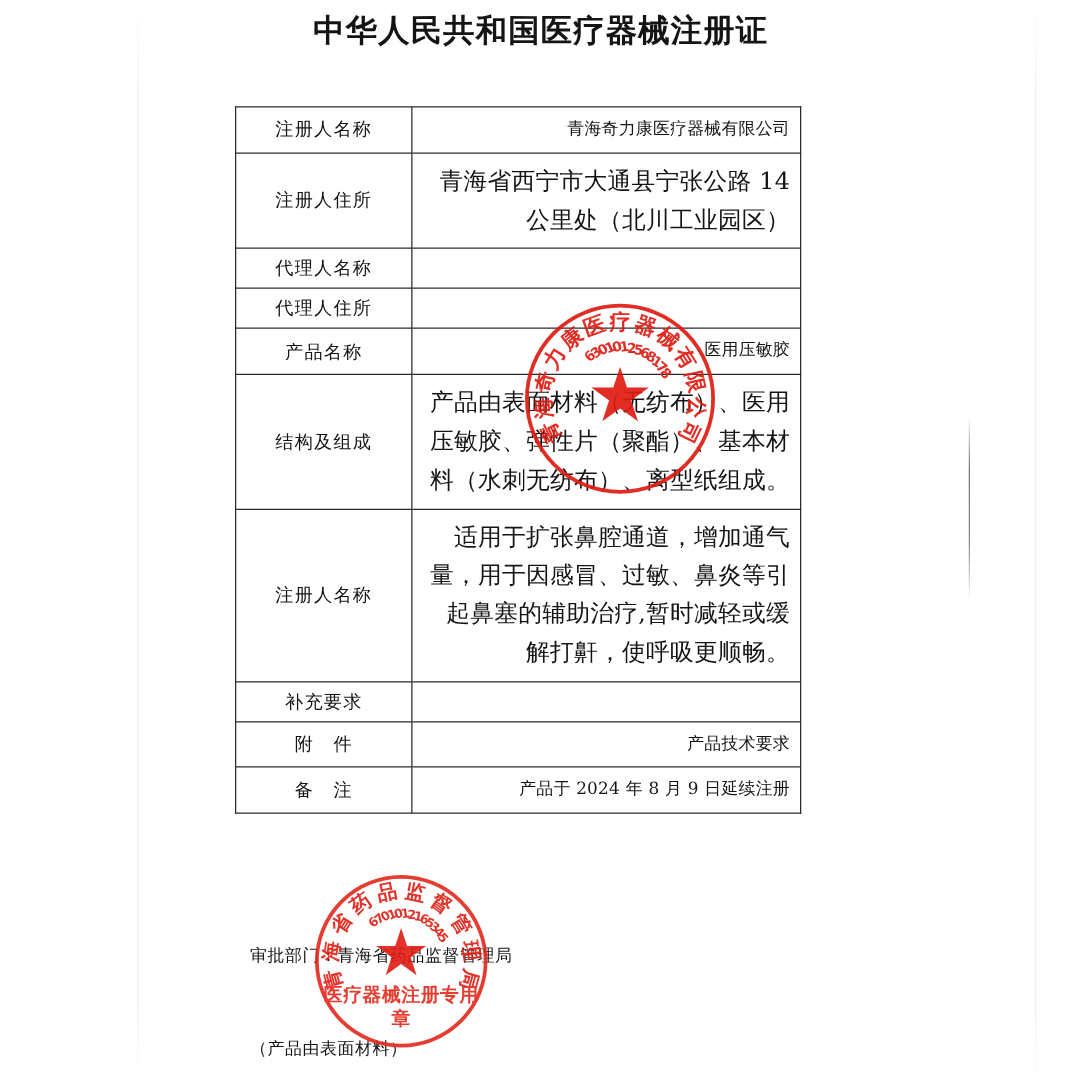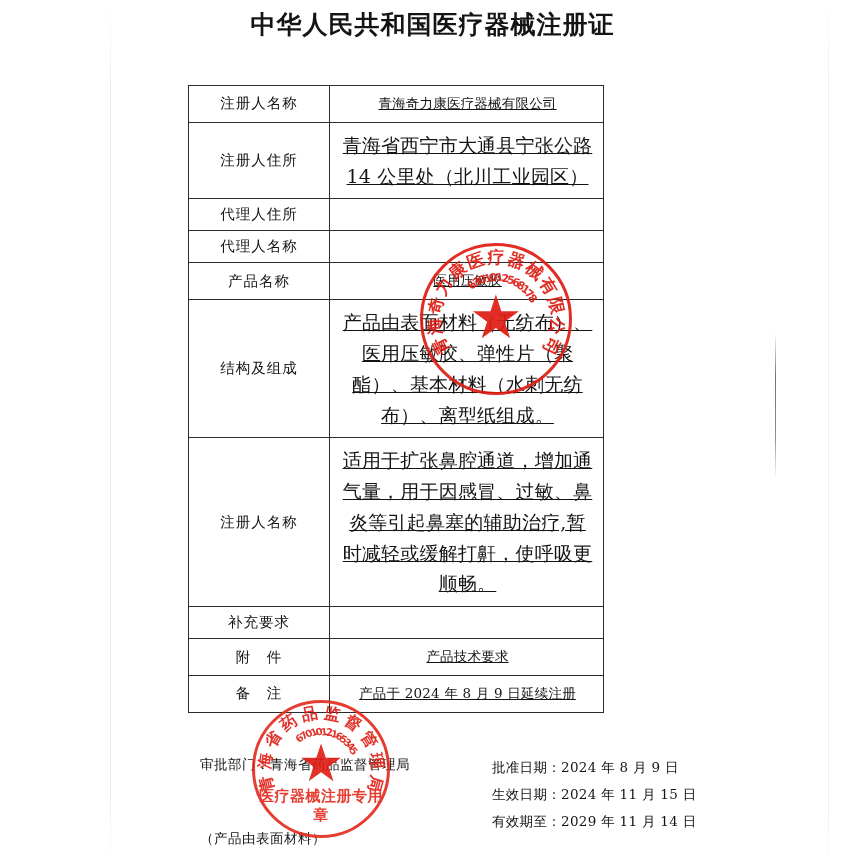--- a/index.html
+++ b/index.html
@@ -56,21 +56,21 @@
     left: 222px; top: 57px;
     font-size: 15.5px;
     font-family: "DejaVu Serif", "Liberation Serif", serif;
     color: #141414;
     letter-spacing: 0.3px;
   }
 
   table.cert {
     position: absolute;
     left: 188px; top: 85px;
-    width: 416px;
+    width: 453px;
     border-collapse: collapse;
     table-layout: fixed;
   }
   table.cert td {
     border: 1px solid #2b2b2b;
     vertical-align: middle;
     font-family: "DejaVu Serif", "Liberation Serif", serif;
     color: #141414;
   }
   td.label {
@@ -78,23 +78,22 @@
     text-align: center;
     font-size: 14.5px;
     letter-spacing: 1px;
     padding: 6px 2px;
     font-weight: normal;
   }
   td.value {
     padding: 7px 8px 7px 10px;
     font-size: 13.5px;
     line-height: 1.62;
-    text-align: center;
+    text-align: right;
     letter-spacing: 0.2px;
-    text-decoration: underline;
   }
   td.value.small {
     font-size: 19px;
   }
   .r-h1 { height: 30px; }
   .r-h2 { height: 30px; }
   .r-tall { height: 104px; }
   .r-mid { height: 82px; }
   .r-scope { height: 72px; }
 
@@ -204,25 +203,25 @@
     <tbody>
       <tr class="r-h1">
         <td class="label">注册人名称</td>
         <td class="value">青海奇力康医疗器械有限公司</td>
       </tr>
       <tr class="r-h2">
         <td class="label">注册人住所</td>
         <td class="value small">青海省西宁市大通县宁张公路 14 公里处（北川工业园区）</td>
       </tr>
       <tr class="r-h1">
+        <td class="label">代理人名称</td>
+        <td class="value"></td>
+      </tr>
+      <tr class="r-h1">
         <td class="label">代理人住所</td>
-        <td class="value"></td>
-      </tr>
-      <tr class="r-h1">
-        <td class="label">代理人名称</td>
         <td class="value"></td>
       </tr>
       <tr class="r-h1">
         <td class="label">产品名称</td>
         <td class="value">医用压敏胶</td>
       </tr>
       <tr class="r-mid">
         <td class="label">结构及组成</td>
         <td class="value small">产品由表面材料（无纺布）、医用压敏胶、弹性片（聚酯）、基本材料（水刺无纺布）、离型纸组成。</td>
       </tr>
@@ -243,31 +242,20 @@
         <td class="value">产品于 2024 年 8 月 9 日延续注册</td>
       </tr>
     </tbody>
   </table>
 
   <div class="footer">
     <div class="approve-dept">
       <span>审批部门：</span><span>青海省药品监督管理局</span>
     </div>
     <div class="seal-caption">（产品由表面材料）</div>
-    <div class="dates">
-      <div>
-        <span>批准日期：</span><span>2024 年 8 月 9 日</span>
-      </div>
-      <div>
-        <span>生效日期：</span><span>2024 年 11 月 15 日</span>
-      </div>
-      <div>
-        <span>有效期至：</span><span>2029 年 11 月 14 日</span>
-      </div>
-    </div>
   </div>
 
   <div class="seal seal-company">
     <div class="arc-text">
         <span style="font-size: 17px; transform: rotate(-116deg) translate(-8.5px, -73px);">青</span>
         <span style="font-size: 17px; transform: rotate(-96.6667deg) translate(-8.5px, -73px);">海</span>
         <span style="font-size: 17px; transform: rotate(-77.3333deg) translate(-8.5px, -73px);">奇</span>
         <span style="font-size: 17px; transform: rotate(-58deg) translate(-8.5px, -73px);">力</span>
         <span style="font-size: 17px; transform: rotate(-38.6667deg) translate(-8.5px, -73px);">康</span>
         <span style="font-size: 17px; transform: rotate(-19.3333deg) translate(-8.5px, -73px);">医</span>

